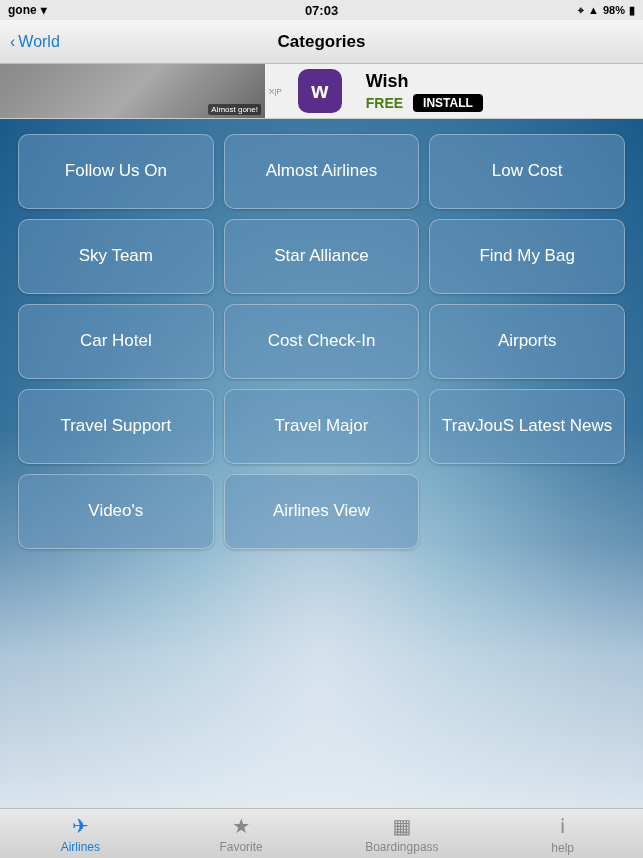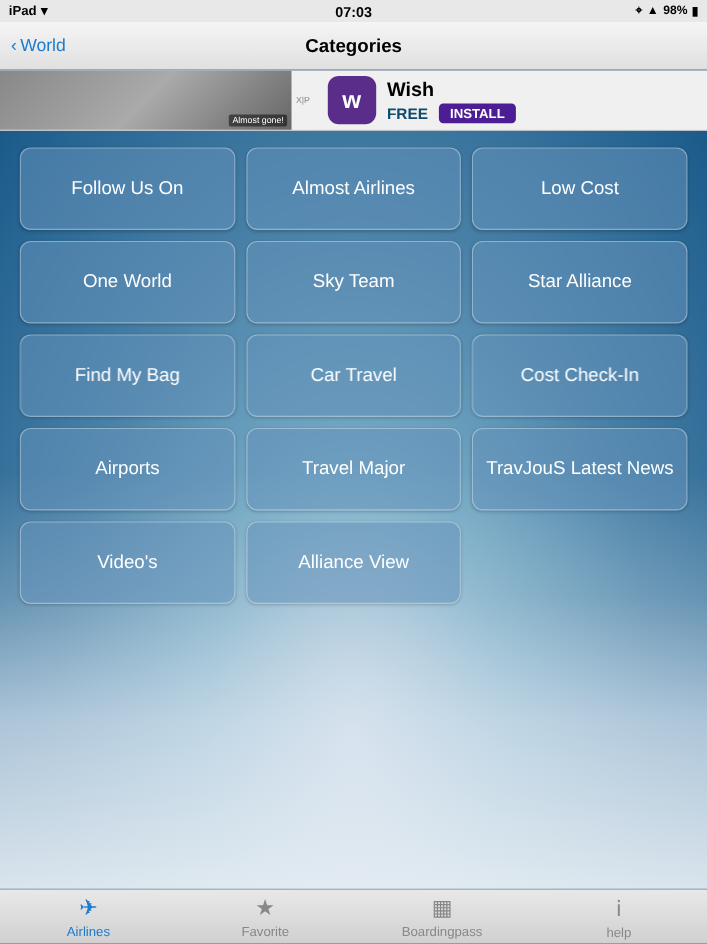--- a/index.html
+++ b/index.html
@@ -105,40 +105,40 @@
       border-radius: 10px;
       display: flex;
       align-items: center;
       justify-content: center;
       font-size: 22px;
       color: #fff;
       font-weight: bold;
     }
     .wish-info {
       flex: 1;
-      padding-left: 10px;
+      padding-left: 24px;
     }
     .wish-title {
       font-size: 18px;
       font-weight: 600;
       color: #000;
     }
     .wish-row {
       display: flex;
       align-items: center;
       gap: 10px;
       margin-top: 2px;
     }
     .wish-free {
       font-size: 14px;
-      color: #0c4a6e;
+      color: #4d7c0f;
       font-weight: 600;
     }
     .wish-install {
-      background: #4c1d95;
+      background: #000000;
       color: #fff;
       font-size: 12px;
       font-weight: 700;
       padding: 2px 10px;
       border-radius: 4px;
     }
 
     
     .sky-bg {
       position: absolute;
@@ -224,21 +224,21 @@
       font-size: 12px;
       color: #888;
     }
     .tab-label.active { color: #1a7bcf; }
   </style>
 </head>
 <body>
 
 <div class="status-bar">
   <div class="status-left">
-    <span>iPad</span>
+    <span>gone</span>
     <span>▾</span>
   </div>
   <div class="status-center">
     <span>07:03</span>
   </div>
   <div class="status-right">
     <span>⌖</span>
     <span>▲</span>
     <span>98%</span>
     <span>▮</span>
@@ -282,54 +282,54 @@
     <span>Follow Us On</span>
   </div>
   <div class="grid-btn">
     <span>Almost Airlines</span>
   </div>
   <div class="grid-btn">
     <span>Low Cost</span>
   </div>
 
   <div class="grid-btn">
-    <span>One World</span>
-  </div>
-  <div class="grid-btn">
     <span>Sky Team</span>
   </div>
   <div class="grid-btn">
     <span>Star Alliance</span>
   </div>
 
   <div class="grid-btn">
     <span>Find My Bag</span>
   </div>
   <div class="grid-btn">
-    <span>Car Travel</span>
+    <span>Car Hotel</span>
   </div>
   <div class="grid-btn">
     <span>Cost Check-In</span>
   </div>
 
   <div class="grid-btn">
     <span>Airports</span>
   </div>
   <div class="grid-btn">
+    <span>Travel Support</span>
+  </div>
+  <div class="grid-btn">
     <span>Travel Major</span>
   </div>
 
   <div class="grid-btn">
     <span>TravJouS Latest News</span>
   </div>
   <div class="grid-btn">
     <span>Video's</span>
   </div>
   <div class="grid-btn">
-    <span>Alliance View</span>
+    <span>Airlines View</span>
   </div>
 </div>
 
 <div class="tab-bar">
   <div class="tab-item">
     <span class="tab-icon active">✈</span>
     <span class="tab-label active">Airlines</span>
   </div>
   <div class="tab-item">
     <span class="tab-icon">★</span>

